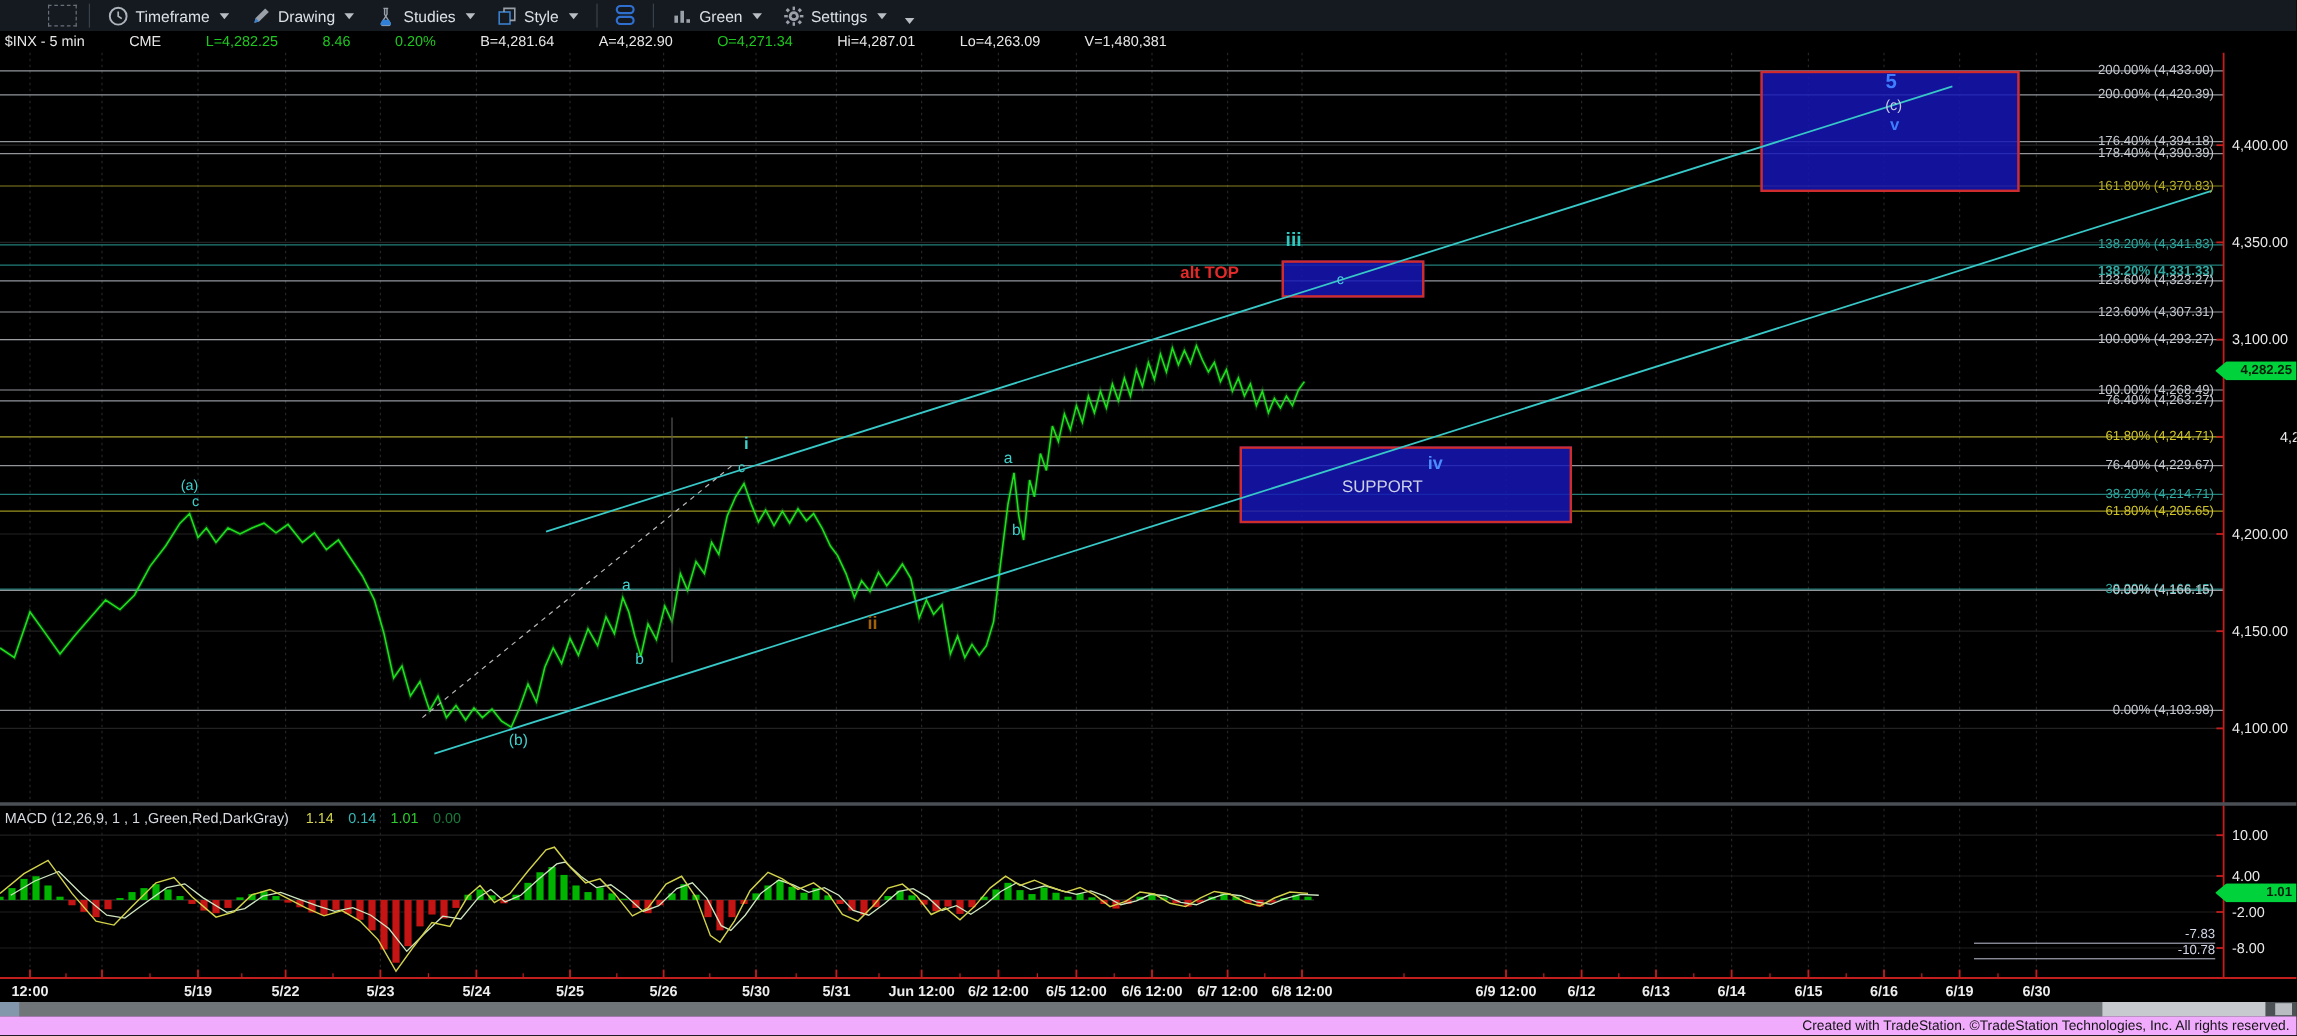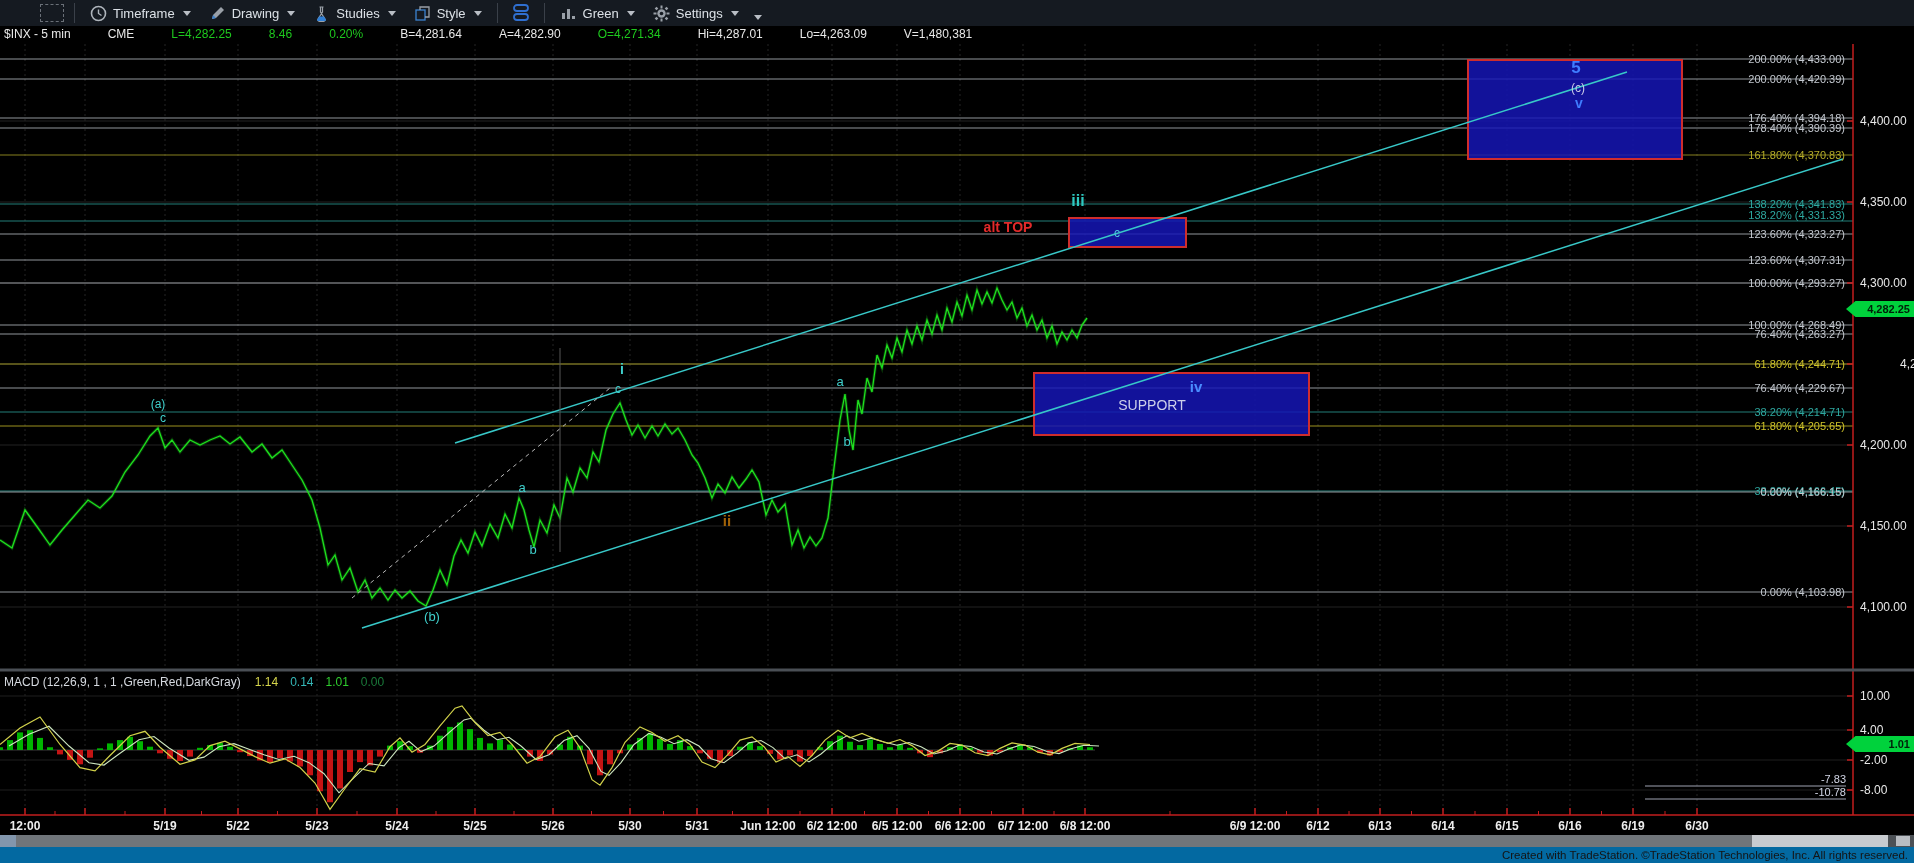--- a/index.html
+++ b/index.html
@@ -31,21 +31,21 @@
          height:16px;line-height:16px;text-align:right;padding-right:4px;
          clip-path:polygon(0 50%,14% 0,100% 0,100% 100%,14% 100%);}
   .macd-header{position:absolute;left:4px;top:675px;font-size:12px;color:#d6dae0;white-space:nowrap;text-align:center;}
   .macd-header b{font-weight:400;margin-left:14px;}
   
   .scrollbar{position:absolute;left:0;top:835px;width:1914px;height:12px;background:#70757a;}
   .scroll-home{position:absolute;left:0;top:0;width:16px;height:12px;background:#8296ac;}
   .scroll-thumb{position:absolute;left:1752px;top:0;width:136px;height:12px;background:#c7cbd0;}
   .scroll-right{position:absolute;left:1888px;top:0;width:26px;height:12px;background:#4c5156;}
   .scroll-nub{position:absolute;left:1896px;top:1px;width:14px;height:10px;background:#b9bdc2;}
-  .footer{position:absolute;left:0;top:847px;width:1914px;height:16px;background:#0369a1;
+  .footer{position:absolute;left:0;top:847px;width:1914px;height:16px;background:#f0abfc;
           color:#141414;font-size:11.5px;text-align:right;line-height:16px;padding-right:6px;
           box-sizing:border-box;}
 </style>
 </head>
 <body>
 
 <div id="app">
 
   <div class="toolbar">
     <div style="width:36px"></div>
@@ -387,36 +387,36 @@
       <line x1="560" y1="348" x2="560" y2="552" stroke="#565656" stroke-width="1" stroke-dasharray=""></line>
     </svg>
   <div id="labels">
       <div class="abs " style="left: 1152px; top: 405px; transform: translate(-50%, -50%); color: rgb(205, 208, 234); font-size: 14px;">SUPPORT</div>
       <div class="abs fib-label" style="right: 69px; top: 59px; color: rgb(195, 200, 207);">200.00% (4,433.00)</div>
       <div class="abs fib-label" style="right: 69px; top: 79px; color: rgb(195, 200, 207);">200.00% (4,420.39)</div>
       <div class="abs fib-label" style="right: 69px; top: 118px; color: rgb(195, 200, 207);">176.40% (4,394.18)</div>
       <div class="abs fib-label" style="right: 69px; top: 128px; color: rgb(195, 200, 207);">178.40% (4,390.39)</div>
       <div class="abs fib-label" style="right: 69px; top: 155px; color: rgb(181, 172, 40);">161.80% (4,370.83)</div>
       <div class="abs fib-label" style="right: 69px; top: 204px; color: rgb(46, 168, 160);">138.20% (4,341.83)</div>
-      <div class="abs fib-label" style="right: 69px; top: 215px; color: rgb(46, 168, 160);">138.20% (4,331.33)</div>
+      <div class="abs fib-label" style="right: 69px; top: 226px; color: rgb(46, 168, 160); font-weight: bold;">138.20% (4,331.33)</div>
       <div class="abs fib-label" style="right: 69px; top: 234px; color: rgb(195, 200, 207);">123.60% (4,323.27)</div>
       <div class="abs fib-label" style="right: 69px; top: 260px; color: rgb(195, 200, 207);">123.60% (4,307.31)</div>
       <div class="abs fib-label" style="right: 69px; top: 283px; color: rgb(195, 200, 207);">100.00% (4,293.27)</div>
       <div class="abs fib-label" style="right: 69px; top: 325px; color: rgb(195, 200, 207);">100.00% (4,268.49)</div>
       <div class="abs fib-label" style="right: 69px; top: 334px; color: rgb(195, 200, 207);">76.40% (4,263.27)</div>
       <div class="abs fib-label" style="right: 69px; top: 364px; color: rgb(207, 195, 42);">61.80% (4,244.71)</div>
       <div class="abs fib-label" style="right: 69px; top: 388px; color: rgb(195, 200, 207);">76.40% (4,229.67)</div>
       <div class="abs fib-label" style="right: 69px; top: 412px; color: rgb(46, 168, 160);">38.20% (4,214.71)</div>
       <div class="abs fib-label" style="right: 69px; top: 426px; color: rgb(207, 195, 42);">61.80% (4,205.65)</div>
       <div class="abs fib-label" style="right: 69px; top: 491px; color: rgb(46, 168, 160);">38.20% (4,166.45)</div>
       <div class="abs fib-label" style="right: 69px; top: 492px; color: rgb(195, 200, 207);">0.00% (4,166.15)</div>
       <div class="abs fib-label" style="right: 69px; top: 592px; color: rgb(195, 200, 207);">0.00% (4,103.98)</div>
       <div class="abs axis-label" style="left: 1860px; top: 121px;">4,400.00</div>
       <div class="abs axis-label" style="left: 1860px; top: 202px;">4,350.00</div>
-      <div class="abs axis-label" style="left: 1860px; top: 283px;">4,300.00</div>
+      <div class="abs axis-label" style="left: 1860px; top: 283px;">3,100.00</div>
       <div class="abs axis-label" style="left: 1860px; top: 364px; margin-left: 40px;">4,250.00</div>
       <div class="abs axis-label" style="left: 1860px; top: 445px;">4,200.00</div>
       <div class="abs axis-label" style="left: 1860px; top: 526px;">4,150.00</div>
       <div class="abs axis-label" style="left: 1860px; top: 607px;">4,100.00</div>
       <div class="abs axis-label" style="left: 1860px; top: 696px;">10.00</div>
       <div class="abs axis-label" style="left: 1860px; top: 730px;">4.00</div>
       <div class="abs axis-label" style="left: 1860px; top: 760px;">-2.00</div>
       <div class="abs axis-label" style="left: 1860px; top: 790px;">-8.00</div>
       <div class="abs fib-label" style="right: 68px; top: 779px; color: rgb(210, 214, 230);">-7.83</div>
       <div class="abs fib-label" style="right: 68px; top: 792px; color: rgb(210, 214, 230);">-10.78</div>

